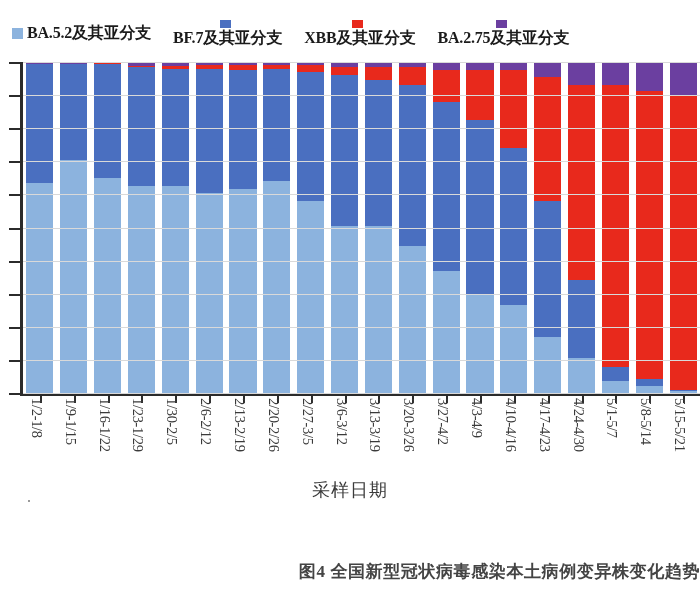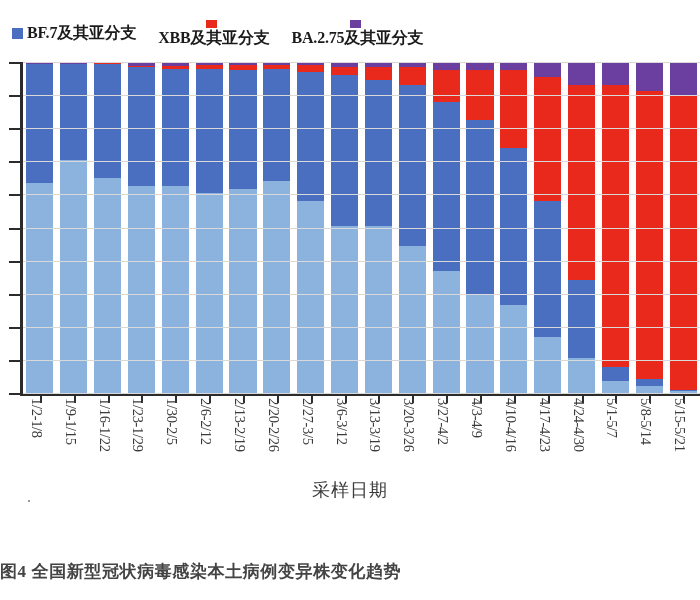--- a/index.html
+++ b/index.html
@@ -121,39 +121,43 @@
     font-family:"Liberation Serif", serif;
     font-size:18px;
     color:#3a3a3a;
     letter-spacing:1px;
   }
 
   #caption{
     position:absolute;
     left:0; top:560px;
     width:700px;
-    text-align:left;
+    text-align:right;
     font-family:"Liberation Serif", serif;
     font-size:17px;
     font-weight:bold;
     color:#444444;
     letter-spacing:0.6px;
   }
 
   .dot-mark{
     position:absolute;
     left:28px; top:500px;
     width:2px;height:2px;
     background:#9a9a9a;
   }
 </style>
 </head>
 <body>
 
 <div id="legend" style="padding-left: 12px;">
+    <div class="legend-item">
+      <span class="legend-swatch" style="background: rgb(140, 179, 222);"></span>
+      <span class="legend-label">BA.5.2及其亚分支</span>
+    </div>
     <div class="legend-item">
       <span class="legend-swatch" style="background: rgb(74, 111, 192);"></span>
       <span class="legend-label">BF.7及其亚分支</span>
     </div>
     <div class="legend-item">
       <span class="legend-swatch" style="background: rgb(232, 41, 28);"></span>
       <span class="legend-label">XBB及其亚分支</span>
     </div>
     <div class="legend-item">
       <span class="legend-swatch" style="background: rgb(107, 63, 160);"></span>

